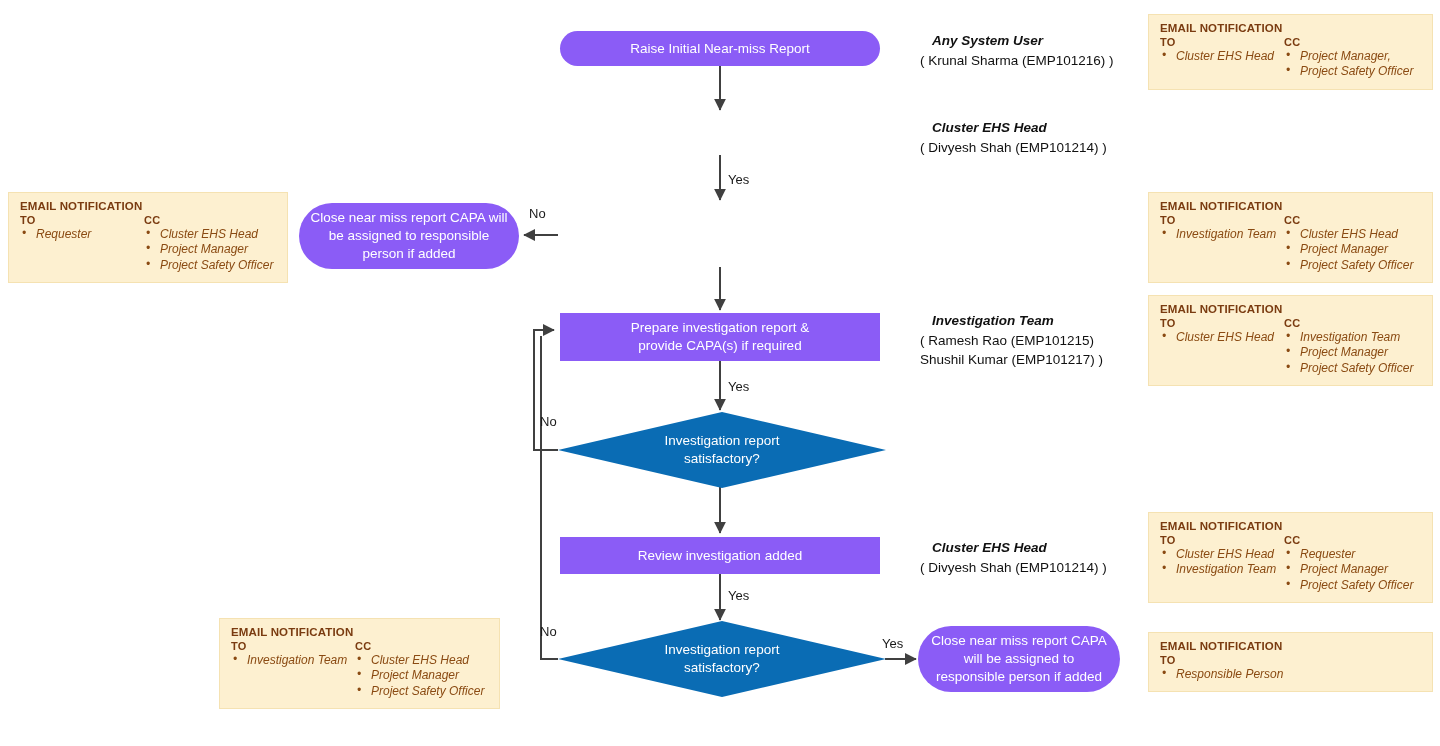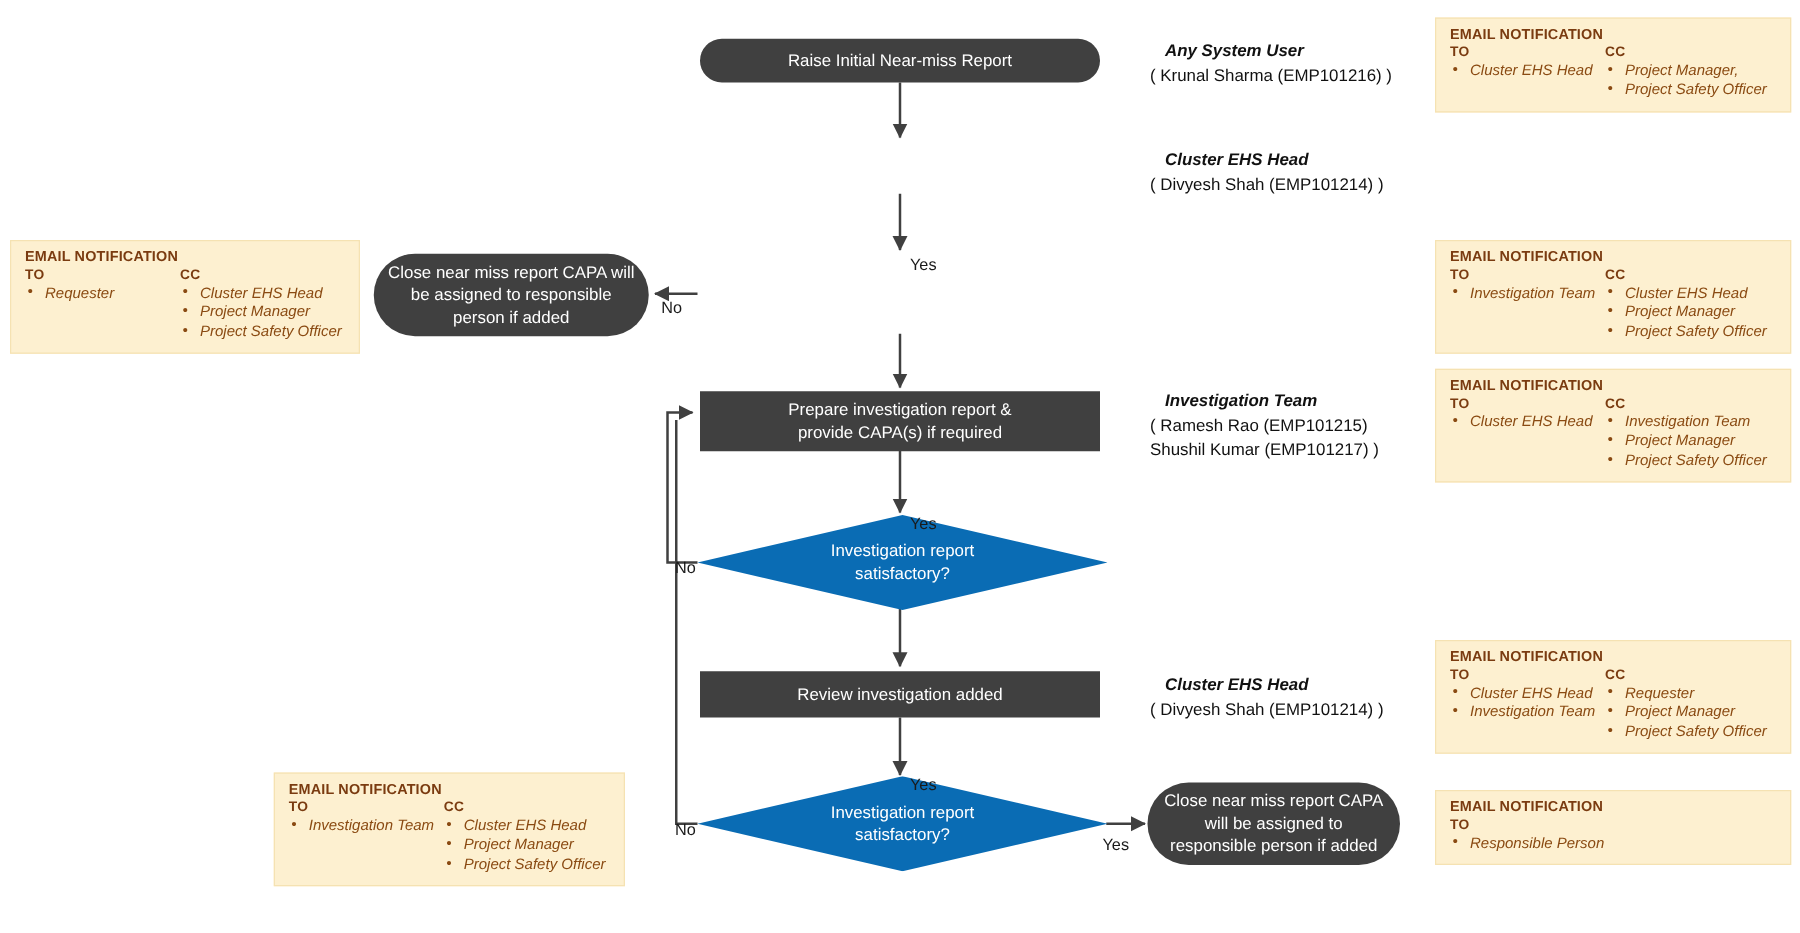--- a/index.html
+++ b/index.html
@@ -7,21 +7,21 @@
     width: 1440px; height: 746px;
     background: #ffffff;
     font-family: "Liberation Sans", sans-serif;
     overflow: hidden;
   }
   #canvas { position: relative; width: 1440px; height: 746px; }
 
   
   .node {
     position: absolute;
-    background: #404040;
+    background: #8b5cf6;
     color: #ffffff;
     display: flex;
     align-items: center;
     justify-content: center;
     text-align: center;
     font-size: 13.5px;
     line-height: 1.32;
     padding: 4px 10px;
   }
   .node.pill { border-radius: 34px; }
@@ -37,21 +37,20 @@
     font-size: 13.5px; line-height: 1.32;
   }
 
   
   .lines { position: absolute; left: 0; top: 0; width: 1440px; height: 746px; pointer-events: none; }
   .edge-label {
     position: absolute;
     font-size: 13px;
     color: #1a1a1a;
     white-space: nowrap;
-    margin-top: 32px;
   }
 
   
   .role { position: absolute; font-size: 13.5px; line-height: 1.45; color: #111; white-space: nowrap; }
   .role .r-title { font-weight: bold; font-style: italic; margin-left: 12px; }
   .role .r-sub { }
 
   
   .email {
     position: absolute;

